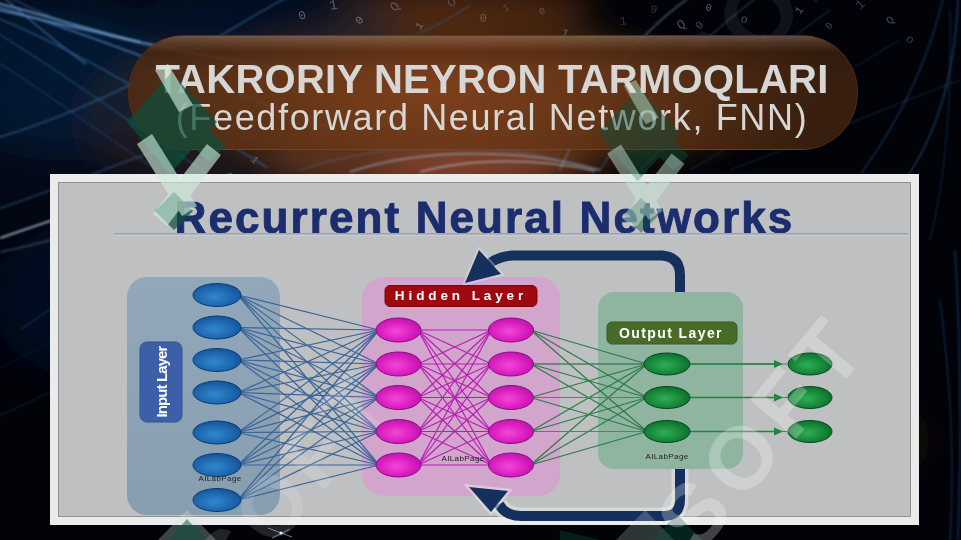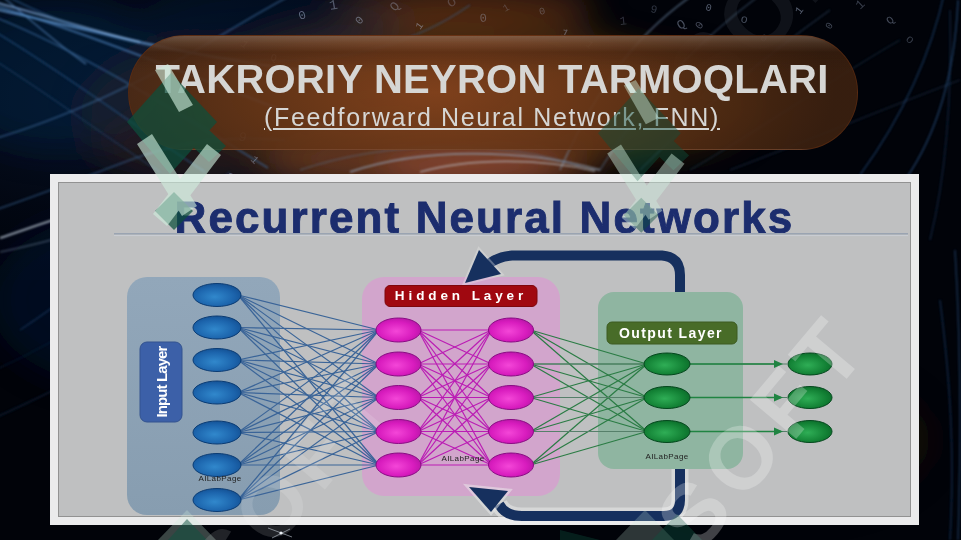--- a/index.html
+++ b/index.html
@@ -1,21 +1,21 @@
 <!DOCTYPE html>
 <html><head><meta charset="utf-8"><title>RNN</title>
 <style>
 html,body{margin:0;padding:0;background:#000;}
 #stage{position:relative;width:961px;height:540px;overflow:hidden;background:#020308;font-family:"Liberation Sans",sans-serif;}
 #banner{position:absolute;left:128px;top:35px;width:728px;height:113px;border-radius:57px;
   background:linear-gradient(to bottom, rgba(190,180,170,0.30) 0px, rgba(190,180,170,0.12) 7px, rgba(30,15,8,0.18) 16px, rgba(0,0,0,0) 32%), radial-gradient(ellipse 400px 150px at 42% 50%, rgba(132,67,29,0.93), rgba(94,50,22,0.9) 55%, rgba(62,34,16,0.88));
   border:1px solid rgba(105,48,18,0.5);}
 #bannertext{position:absolute;left:128px;top:61px;width:728px;text-align:center;color:#d6d6d4;}
 #bl1{font-size:40px;line-height:37.5px;letter-spacing:0.25px;font-weight:bold;}
-#bl2{font-size:25px;line-height:37.5px;letter-spacing:1.65px;text-decoration:underline;}
+#bl2{font-size:36px;line-height:37.5px;letter-spacing:1.65px;}
 #panel{position:absolute;left:50px;top:174px;width:855px;height:337px;background:#ebebec;border:7px solid #ebebec;}
 #panelin{position:absolute;left:1px;top:1px;width:853px;height:335px;background:#bfc0c1;border:1px solid #929292;box-sizing:border-box;}
 svg{position:absolute;left:0;top:0;}
 </style></head>
 <body>
 <div id="stage">
 <svg id="bg" width="961" height="540" viewBox="0 0 961 540">
  <defs>
   <filter id="blur1" x="-20%" y="-20%" width="140%" height="140%">
           <feGaussianBlur stdDeviation="1"></feGaussianBlur>

